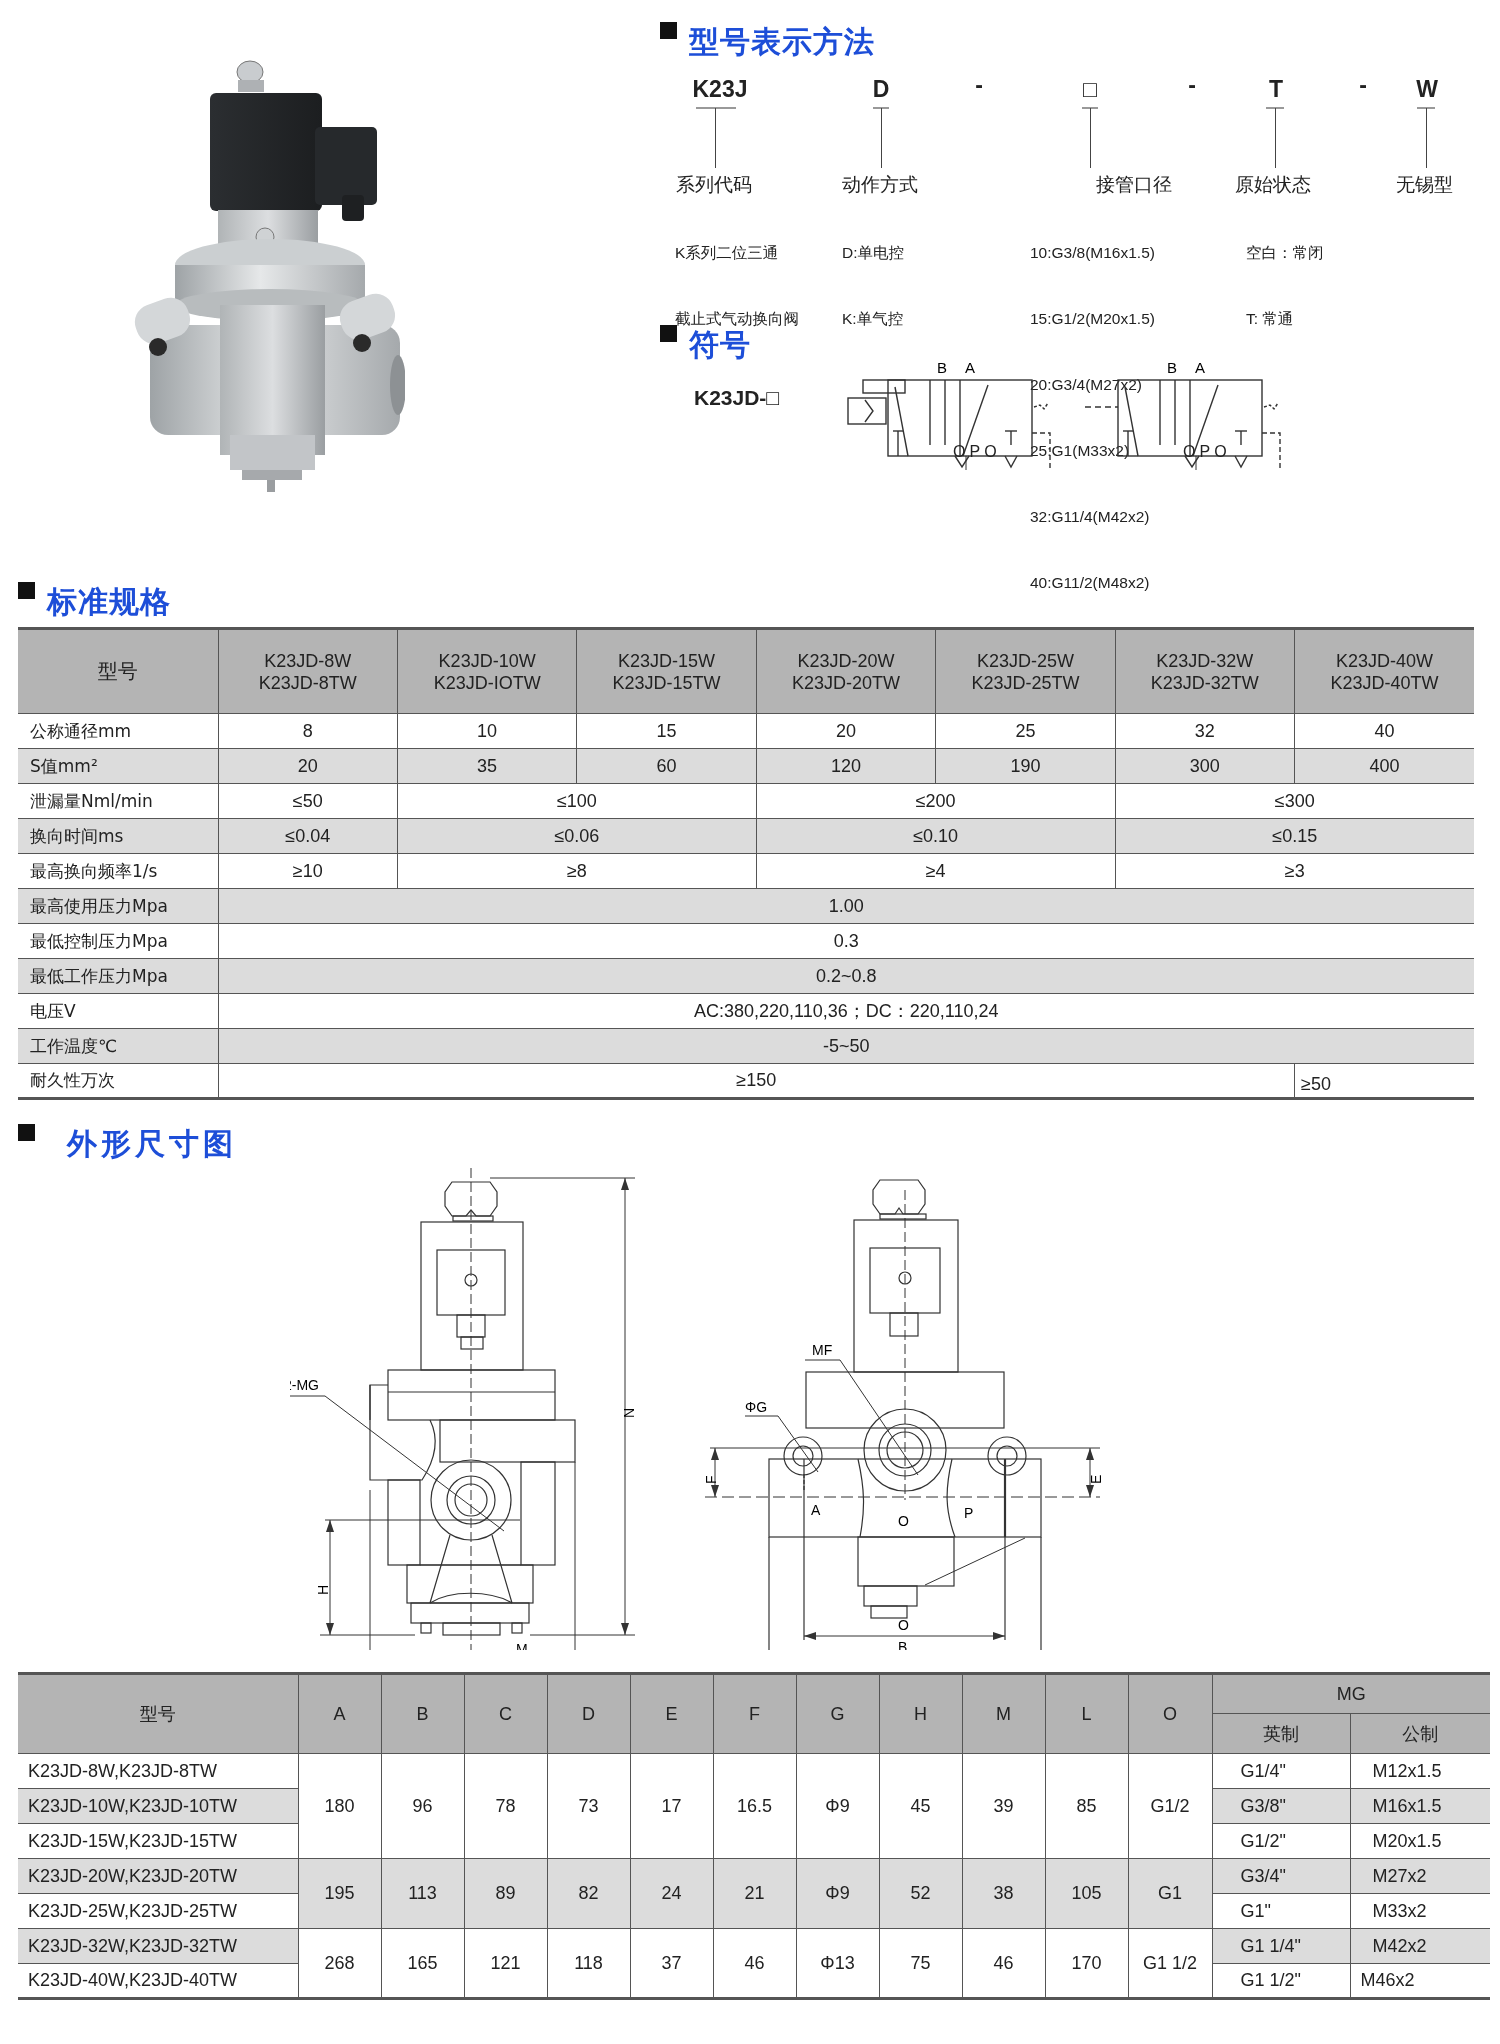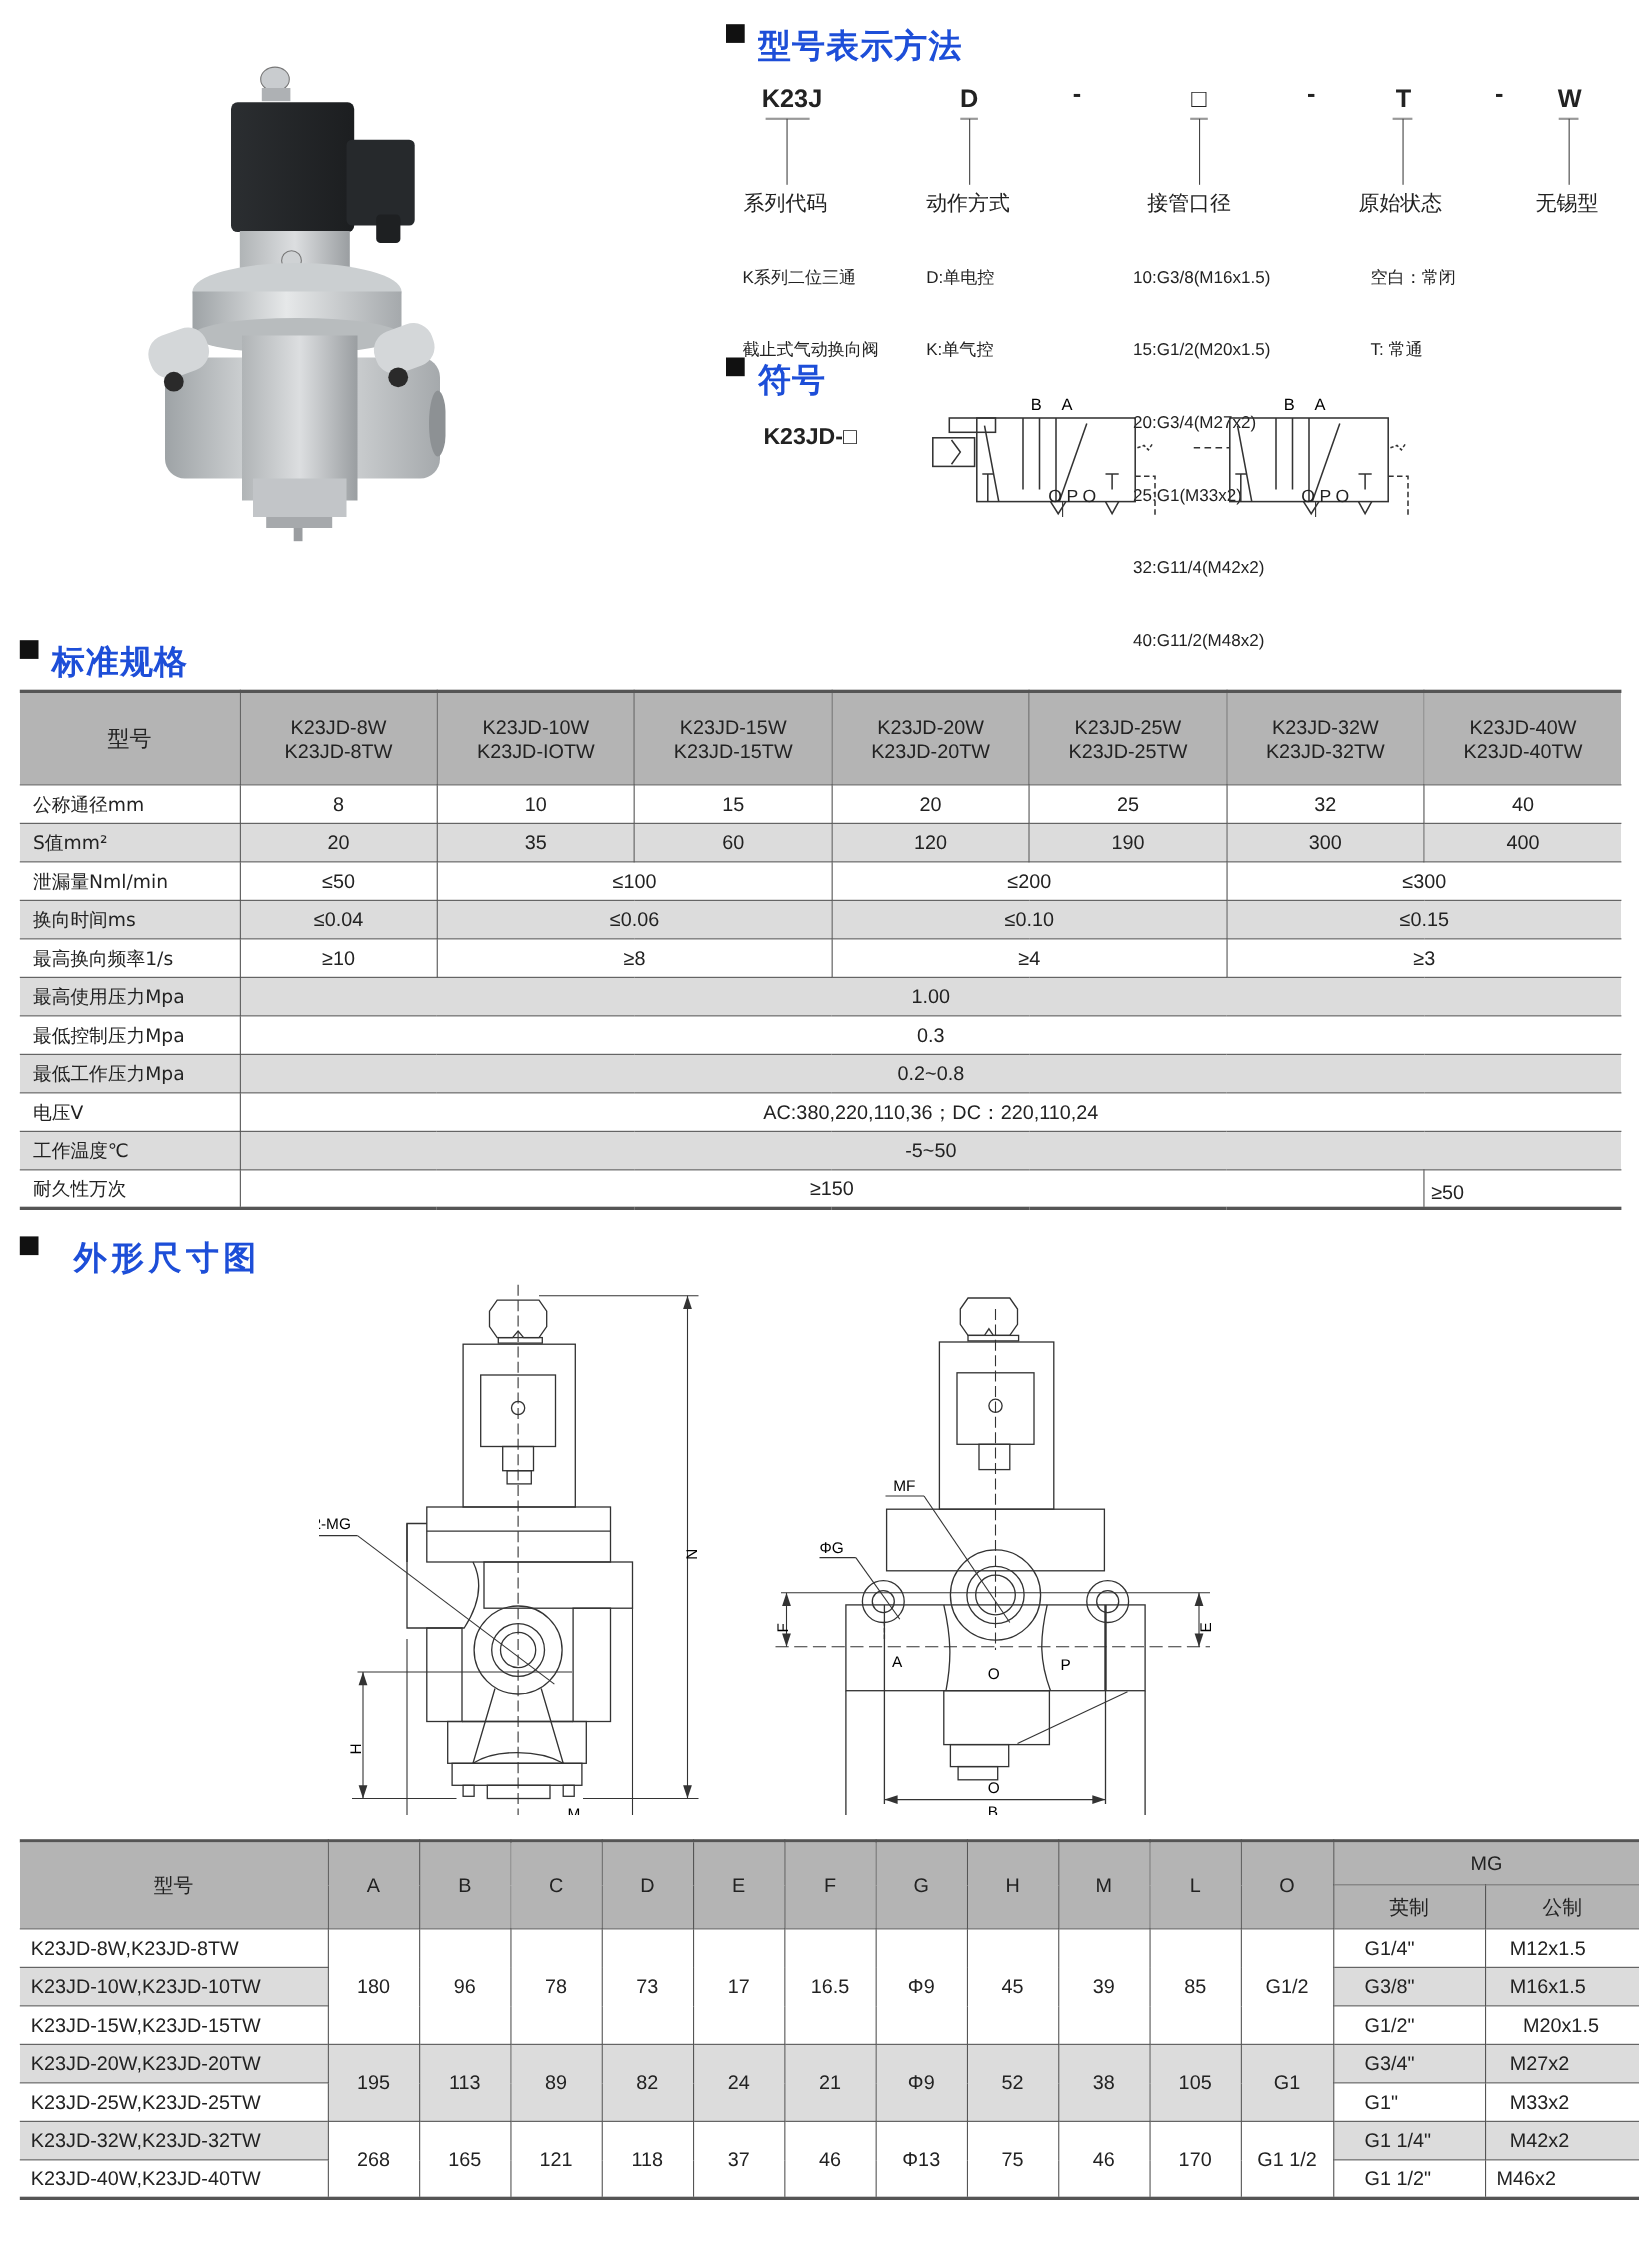--- a/index.html
+++ b/index.html
@@ -109,21 +109,21 @@
     <div>K系列二位三通</div>
     <div>截止式气动换向阀</div>
   </div>
 
   <div class="code-label" style="left:842px;top:172px;">动作方式</div>
   <div class="code-desc" style="left:842px;top:198px;">
     <div>D:单电控</div>
     <div>K:单气控</div>
   </div>
 
-  <div class="code-label" style="left:1043px;top:172px;">接管口径</div>
+  <div class="code-label" style="left:1096px;top:172px;">接管口径</div>
   <div class="code-desc" style="left:1030px;top:198px;">
     <div>10:G3/8(M16x1.5)</div>
     <div>15:G1/2(M20x1.5)</div>
     <div>20:G3/4(M27x2)</div>
     <div>25:G1(M33x2)</div>
     <div>32:G11/4(M42x2)</div>
     <div>40:G11/2(M48x2)</div>
   </div>
 
   <div class="code-label" style="left:1235px;top:172px;">原始状态</div>
@@ -499,21 +499,21 @@
         <td style="text-align: left; padding-left: 22px; border-right: none;">M12x1.5</td>
       </tr>
       <tr>
         <td class="lbl gray" style="border-left: none;">K23JD-10W,K23JD-10TW</td>
         <td class="gray" style="text-align: left; padding-left: 28px;">G3/8"</td>
         <td class="gray" style="text-align: left; padding-left: 22px; border-right: none;">M16x1.5</td>
       </tr>
       <tr>
         <td class="lbl" style="border-left: none;">K23JD-15W,K23JD-15TW</td>
         <td style="text-align: left; padding-left: 28px;">G1/2"</td>
-        <td style="text-align: left; padding-left: 34px; border-right: none; margin-left: 20px;">M20x1.5</td>
+        <td style="text-align: left; padding-left: 22px; border-right: none; margin-left: 20px;">M20x1.5</td>
       </tr>
       <tr>
         <td class="lbl gray" style="border-left: none;">K23JD-20W,K23JD-20TW</td>
         <td rowspan="2" class="gray">195</td>
         <td rowspan="2" class="gray">113</td>
         <td rowspan="2" class="gray">89</td>
         <td rowspan="2" class="gray">82</td>
         <td rowspan="2" class="gray">24</td>
         <td rowspan="2" class="gray">21</td>
         <td rowspan="2" class="gray">Φ9</td>

